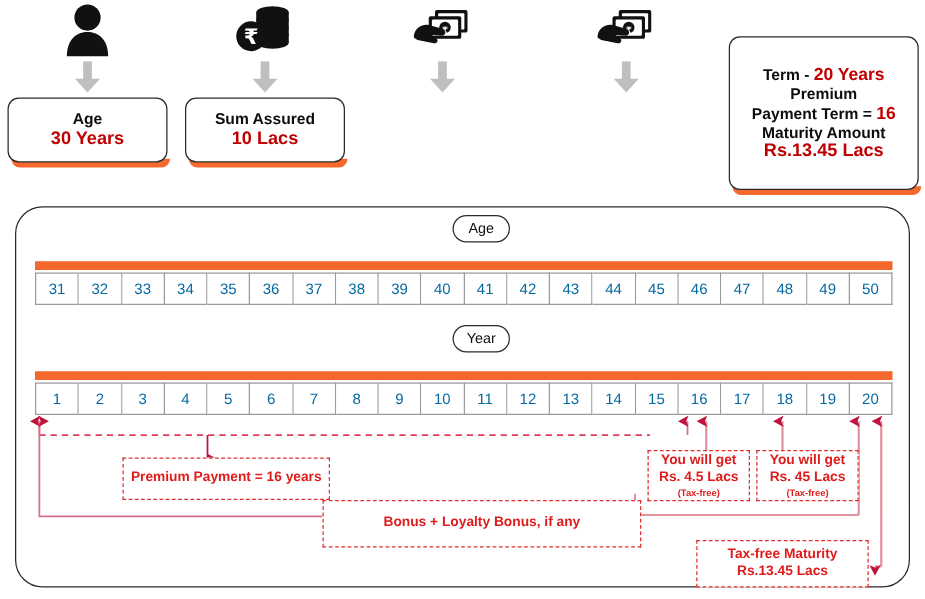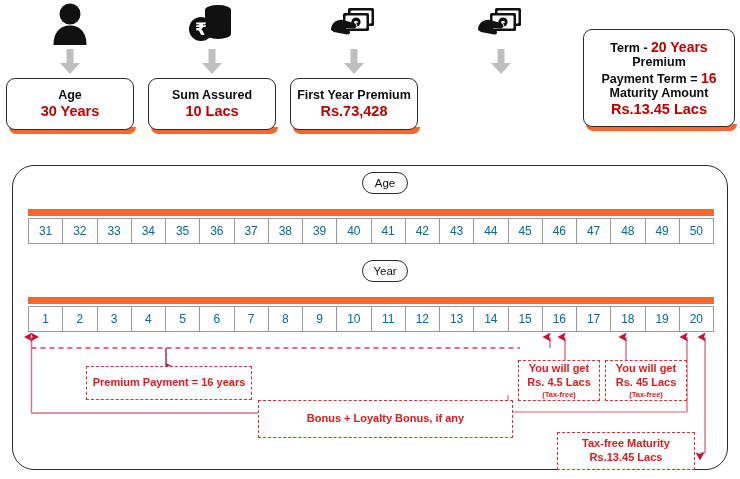--- a/index.html
+++ b/index.html
@@ -123,24 +123,20 @@
         <circle cx="28" cy="20" r="4.6" fill="#111"></circle>
         <text x="28" y="24" font-family="DejaVu Sans, sans-serif" font-size="7" font-weight="bold" fill="#fff" text-anchor="middle">₹</text>
         <path d="M3 28 C3 21 9 17 15 18 L26 21 C29 22 29 26 26 26.5 L17 26 L21 28.5 C23 30 22 33 19 32.5 L6 30 Z" fill="#111"></path>
       </svg>
     </div>
     <div class="arrow-down">
       <svg width="24" height="26" viewBox="0 0 24 26">
           <path d="M8.5 0 H15.5 V14 H22 L12 25 L2 14 H8.5 Z" fill="#bfbfbf"></path>
         </svg>
     </div>
-    <div class="info-card" style="margin-top:3px;height:52px;">
-      <div class="lbl">First Year Premium</div>
-      <div class="val">Rs.73,428</div>
-    </div>
   </div>
 
   <div class="card-col" style="left:432px;width:138px;">
     <div class="icon-wrap">
       <svg width="52" height="44" viewBox="0 0 52 44">
         <rect x="20" y="6" width="26" height="18" rx="1.5" fill="#111"></rect>
         <rect x="22.5" y="8.5" width="21" height="13" rx="1" fill="#fff"></rect>
         <rect x="15" y="11" width="26" height="18" rx="1.5" fill="#111"></rect>
         <rect x="17.5" y="13.5" width="21" height="13" rx="1" fill="#fff"></rect>
         <circle cx="28" cy="20" r="4.6" fill="#111"></circle>
@@ -149,21 +145,21 @@
       </svg>
     </div>
     <div class="arrow-down">
       <svg width="24" height="26" viewBox="0 0 24 26">
           <path d="M8.5 0 H15.5 V14 H22 L12 25 L2 14 H8.5 Z" fill="#bfbfbf"></path>
         </svg>
     </div>
   </div>
 
   <div class="card-col" style="left:583px;width:152px;">
-    <div class="info-card" style="margin-top:29px;height:98px;padding:2px 4px;">
+    <div class="info-card" style="margin-top:29px;height:123px;padding:2px 4px;">
       <div class="mix">
         <span>Term  - </span><span class="r">20 Years</span>
       </div>
       <div class="lbl">Premium</div>
       <div class="mix">
         <span>Payment Term = </span><span class="r">16</span>
       </div>
       <div class="lbl">Maturity Amount</div>
       <div class="val">Rs.13.45 Lacs</div>
     </div>
@@ -250,21 +246,21 @@
 
   <path d="M687 412 L687 337" stroke="#e4919f" stroke-width="1.8" fill="none" marker-end="url(#upArrow)"></path>
   <path d="M705 453 L705 337" stroke="#e4919f" stroke-width="1.8" fill="none" marker-end="url(#upArrow)"></path>
 
   <path d="M705 453 L700 453" stroke="#e4919f" stroke-width="1.8" fill="none" marker-end="url(#leftArrow)"></path>
 
   <path d="M508 412 L687 412" stroke="#e4919f" stroke-width="1.6" fill="none"></path>
   <path d="M508 412 L508 395" stroke="#e4919f" stroke-width="1.6" fill="none"></path>
 </svg>
 
-<div class="callout" style="left:86px;top:366px;width:166px;height:34px;">
+<div class="callout" style="left:98px;top:366px;width:166px;height:34px;">
   <div class="l1">Premium Payment = 16 years</div>
 </div>
 
 <div class="callout" style="left:258px;top:400px;width:255px;height:38px;">
   <div class="l2">Bonus + Loyalty Bonus, if any</div>
 </div>
 
 <div class="callout" style="left:518px;top:360px;width:82px;height:41px;">
   <div class="l1">You will get</div>
   <div class="l2">Rs. 4.5 Lacs</div>

